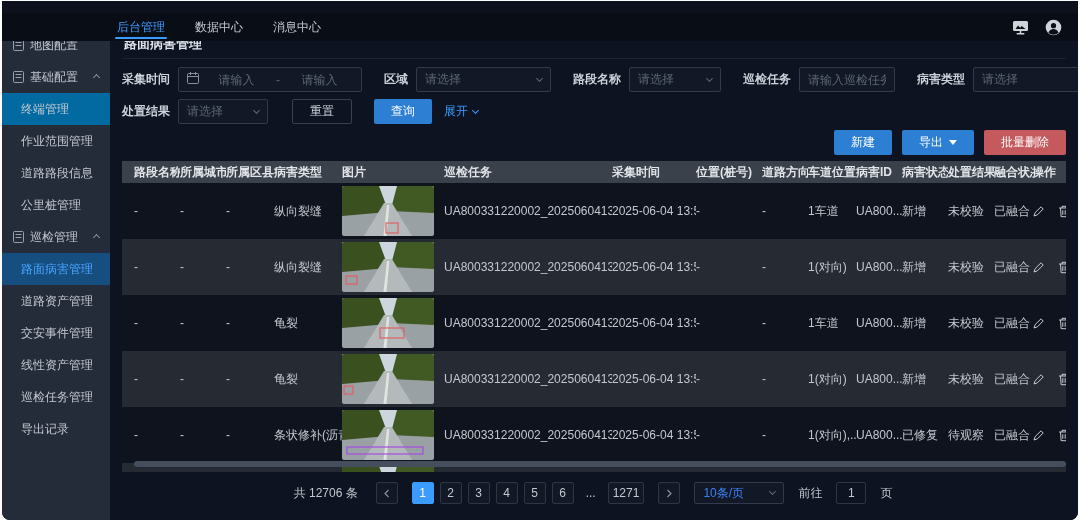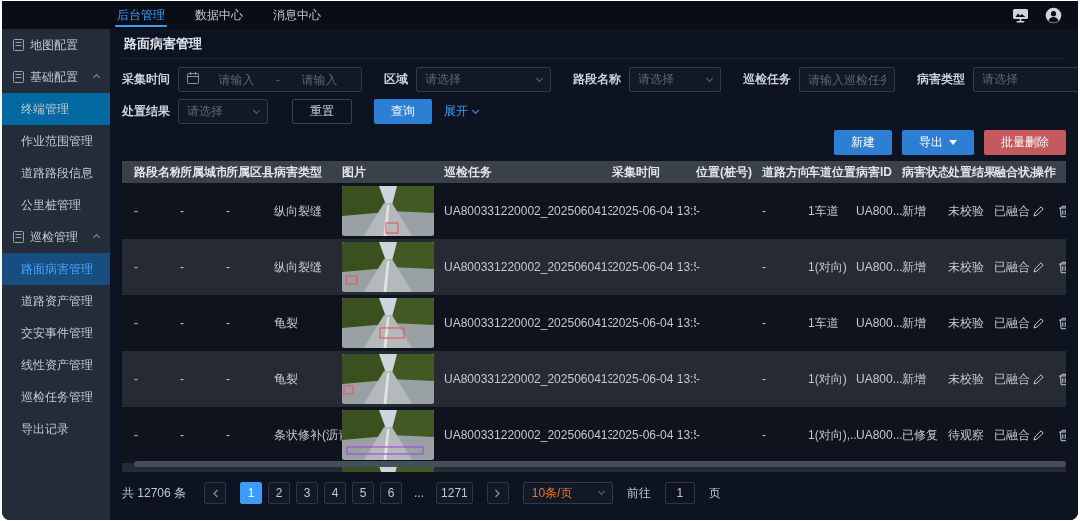--- a/index.html
+++ b/index.html
@@ -1,21 +1,21 @@
 <!DOCTYPE html>
 <html><head>
 <meta charset="utf-8">
 <style>
 *{margin:0;padding:0;box-sizing:border-box}
 html,body{width:1080px;height:521px;background:#fdfdfd;overflow:hidden;
   font-family:"Liberation Sans","DejaVu Sans",sans-serif}
 .app{position:relative;width:1076px;height:519px;margin:1px 2px 0;background:#0c111d;
   overflow:hidden;border-radius:0 0 8px 8px}
 
-.topbar{position:absolute;top:0;left:0;right:0;height:28px;background:#090d15;
+.topbar{position:absolute;top:12px;left:0;right:0;height:28px;background:#090d15;
   display:flex;align-items:center;z-index:6}
 .tabs{display:flex;margin-left:100px;height:100%}
 .tab{padding:0 15px;display:flex;align-items:center;font-size:12px;color:#c3c8d1;
   position:relative;cursor:pointer}
 .tab.active{color:#3b9bff}
 .tab.active::after{content:"";position:absolute;left:13px;right:13px;bottom:2px;height:2px;
   background:#3b9bff;border-radius:1px}
 .top-icons{margin-left:auto;display:flex;gap:16px;margin-right:16px;align-items:center}
 
 .sidebar{position:absolute;top:28px;left:0;bottom:0;width:108px;background:#242c39;z-index:5}
@@ -71,21 +71,21 @@
 .tr{display:flex;align-items:center;height:56px;padding-left:12px}
 .tr.dark{background:#0e131d}
 .tr.light{background:#262b33}
 .td{font-size:12px;color:#c3c8cf;white-space:nowrap;overflow:hidden;padding-right:6px;flex:none}
 .thumb{width:92px;height:50px;border-radius:2px;overflow:hidden;cursor:pointer;line-height:0}
 .ops{display:flex;gap:13px;align-items:center}
 .op-ic{cursor:pointer;line-height:0}
 .hscroll{position:absolute;left:12px;right:0;top:300px;height:6px;background:#454e5c;
   border-radius:3px;z-index:3;cursor:pointer}
 
-.pagination{display:flex;justify-content:flex-start;align-items:center;height:30px;margin-top:6px;
+.pagination{display:flex;justify-content:center;align-items:center;height:30px;margin-top:6px;
   font-size:12px;color:#c3c8cf;gap:14px;padding-right:2px}
 .pg-total{margin-right:4px}
 .pg-pages{display:flex;gap:6px;align-items:center}
 .pg-btn{min-width:22px;height:22px;border:1px solid #2e3644;background:#121826;display:flex;
   align-items:center;justify-content:center;border-radius:2px;padding:0 4px;cursor:pointer;
   color:#c3c8cf;font-size:12px}
 .pg-btn.active{background:#3b9bff;border-color:#3b9bff;color:#fff}
 .pg-btn.ellipsis{border:none;background:transparent}
 .pg-select{width:90px;height:22px;padding:0 8px}
 .goto-input{width:30px;height:22px;border:1px solid #2e3644;background:transparent;outline:none;
@@ -513,21 +513,21 @@
           <div class="pg-btn">
             <span>1271</span>
           </div>
         </span>
       <span class="pg-btn">
         <svg width="7" height="9" viewBox="0 0 7 9">
             <path d="M1.5 1L5 4.5 1.5 8" fill="none" stroke="#8a919c" stroke-width="1.2"></path>
           </svg>
       </span>
       <div class="box select pg-select">
-        <span class="sel-ph" style="color:#f97316">10条/页</span>
+        <span class="sel-ph" style="color:#3b82f6">10条/页</span>
         <i class="chev-dn"></i>
       </div>
       <span>前往</span>
       <input class="goto-input" value="1" style="">
       <span>页</span>
     </div>
   </div>
 </div>
 
 </body></html>

